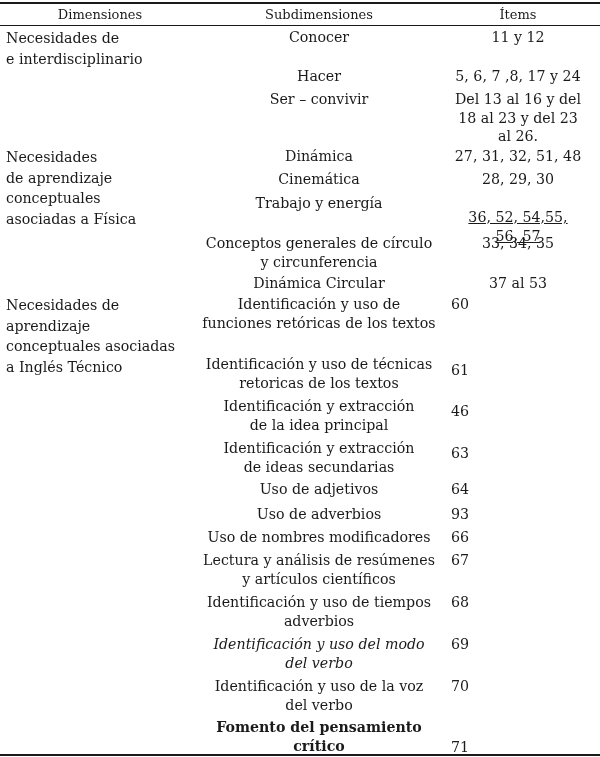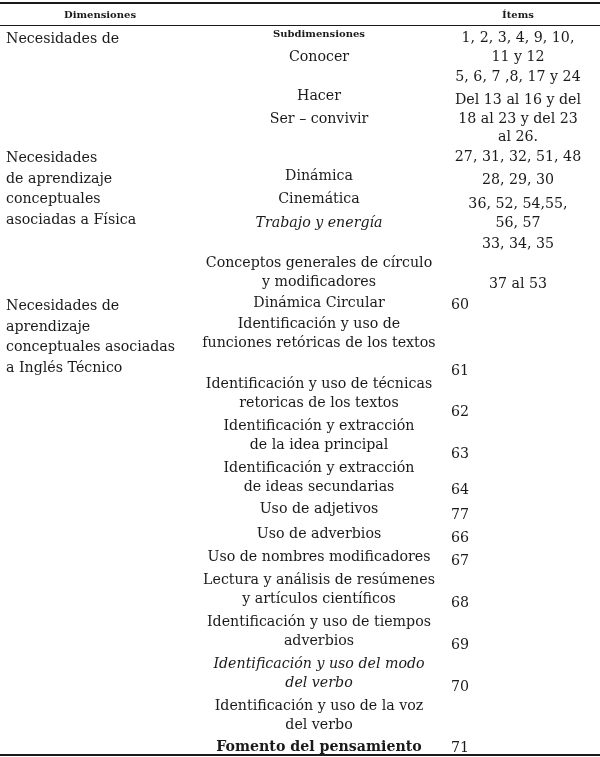--- a/index.html
+++ b/index.html
@@ -3,47 +3,47 @@
 <meta charset="utf-8">
 <style>
   html, body { margin: 0; padding: 0; background: #ffffff; }
   body { width: 600px; height: 757px; position: relative; overflow: hidden;
          font-family: "DejaVu Serif", "Liberation Serif", serif; color: #1a1a1a; }
   .rule { position: absolute; left: 0; width: 600px; background: #1a1a1a; }
   .rule.top { top: 2px; height: 2px; }
   .rule.head { top: 25px; height: 1px; }
   .rule.bottom { top: 754px; height: 2px; }
   .cell { position: absolute; font-size: 14.2px; line-height: 18.5px; white-space: nowrap; }
-  .hdr { font-weight: bold; font-size: 10px; top: 6px; line-height: 18px; }
+  .hdr { font-weight: normal; font-size: 13px; top: 6px; line-height: 18px; }
   .dim { left: 6px; text-align: left; }
-  .sub { left: 180px; width: 278px; text-align: center; margin-top: 19px; }
+  .sub { left: 180px; width: 278px; text-align: center; }
   .itm { left: 438px; width: 160px; text-align: center; }
   .line { display: block; }
   .dim .line { line-height: 20.5px; }
 </style>
 </head>
 <body>
 
 <div class="rule top"></div>
 <div class="rule head"></div>
 <div class="rule bottom"></div>
 
 <div class="cell hdr" style="left:0;width:200px;text-align:center;">Dimensiones</div>
 <div class="cell hdr sub">Subdimensiones</div>
 <div class="cell hdr itm">Ítems</div>
 
 <div class="cell dim" style="top:28px;">
   <span class="line">Necesidades de</span>
+  <span class="line">e interdisciplinario</span>
 </div>
 
 <div class="cell sub" style="top:28px;">
     <span class="line">Conocer</span>
   </div>
 <div class="cell itm" style="top:28px;">
-    <span class="line">1, 2, 3, 4, 9, 10,</span>
     <span class="line">11 y 12</span>
   </div>
 
 <div class="cell sub" style="top:67px;">
     <span class="line">Hacer</span>
   </div>
 <div class="cell itm" style="top:67px;">
     <span class="line">5, 6, 7 ,8, 17 y 24</span>
   </div>
 
@@ -70,31 +70,31 @@
     <span class="line">27, 31, 32, 51, 48</span>
   </div>
 
 <div class="cell sub" style="top:170px;">
     <span class="line">Cinemática</span>
   </div>
 <div class="cell itm" style="top:170px;">
     <span class="line">28, 29, 30</span>
   </div>
 
-<div class="cell sub" style="top:194px;font-style:italic;">
+<div class="cell sub" style="top:194px;">
     <span class="line">Trabajo y energía</span>
   </div>
-<div class="cell itm" style="top:194px;">
+<div class="cell itm" style="top:208px;text-decoration:underline;">
     <span class="line">36, 52, 54,55,</span>
     <span class="line">56, 57</span>
   </div>
 
 <div class="cell sub" style="top:234px;">
     <span class="line">Conceptos generales de círculo</span>
-    <span class="line">y modificadores</span>
+    <span class="line">y circunferencia</span>
   </div>
 <div class="cell itm" style="top:234px;">
     <span class="line">33, 34, 35</span>
   </div>
 
 <div class="cell sub" style="top:274px;">
     <span class="line">Dinámica Circular</span>
   </div>
 <div class="cell itm" style="top:274px;">
     <span class="line">37 al 53</span>
@@ -121,21 +121,21 @@
   </div>
 <div class="cell itm" style="top:361px;left:410px;width:100px;">
     <span class="line">61</span>
   </div>
 
 <div class="cell sub" style="top:397px;">
     <span class="line">Identificación y extracción</span>
     <span class="line">de la idea principal</span>
   </div>
 <div class="cell itm" style="top:402px;left:410px;width:100px;">
-    <span class="line">62</span>
+    <span class="line">46</span>
   </div>
 
 <div class="cell sub" style="top:439px;">
     <span class="line">Identificación y extracción</span>
     <span class="line">de ideas secundarias</span>
   </div>
 <div class="cell itm" style="top:444px;left:410px;width:100px;">
     <span class="line">63</span>
   </div>
 
@@ -143,21 +143,21 @@
     <span class="line">Uso de adjetivos</span>
   </div>
 <div class="cell itm" style="top:480px;left:410px;width:100px;">
     <span class="line">64</span>
   </div>
 
 <div class="cell sub" style="top:505px;">
     <span class="line">Uso de adverbios</span>
   </div>
 <div class="cell itm" style="top:505px;left:410px;width:100px;">
-    <span class="line">77</span>
+    <span class="line">93</span>
   </div>
 
 <div class="cell sub" style="top:528px;">
     <span class="line">Uso de nombres modificadores</span>
   </div>
 <div class="cell itm" style="top:528px;left:410px;width:100px;">
     <span class="line">66</span>
   </div>
 
 <div class="cell sub" style="top:551px;">

